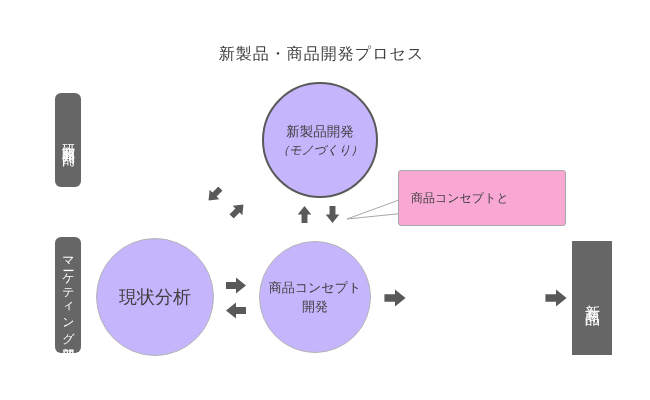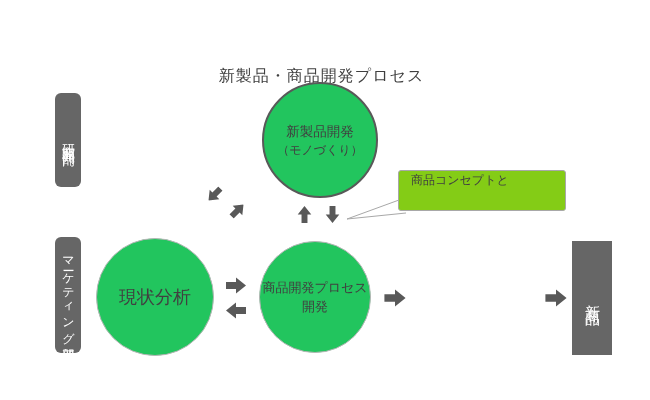--- a/index.html
+++ b/index.html
@@ -11,62 +11,61 @@
     position:relative;
     width:650px;height:400px;
     background:#ffffff;
     overflow:hidden;
   }
   .title{
     position:absolute;left:0;top:44px;width:643px;
     text-align:center;
     font-size:16px;letter-spacing:1px;
     color:#3f3f3f;
-    margin-top:22px;
   }
   .side-box{
     position:absolute;
     background:#666666;
     border-radius:6px;
     color:#ffffff;
     display:flex;align-items:center;justify-content:center;
   }
   .vtext{
     writing-mode:vertical-rl;
     text-orientation:mixed;
   }
   .rd-box{left:55px;top:93px;width:26px;height:94px;font-size:13px;letter-spacing:2px;}
   .mkt-box{left:55px;top:237px;width:26px;height:116px;font-size:12px;letter-spacing:1px;}
   .circle{
     position:absolute;
     border-radius:50%;
-    background:#22c55e;
+    background:#c4b5fd;
     display:flex;flex-direction:column;align-items:center;justify-content:center;
     text-align:left;color:#404040;
     box-sizing:border-box;
   }
   .circle-dark{border:2.5px solid #595959;}
   .circle-light{border:1.5px solid #b5b5b5;}
   .c-top{left:262px;top:82px;width:116px;height:116px;}
   .c-top .l1{font-size:13.5px;line-height:1.6;}
-  .c-top .l2{font-size:12px;line-height:1.4;}
+  .c-top .l2{font-size:12px;line-height:1.4;font-style:italic;}
   .c-analysis{left:96px;top:238px;width:118px;height:118px;font-size:18px;}
   .c-concept{left:259px;top:241px;width:112px;height:112px;font-size:13px;line-height:1.5;}
   .c-newmerch{left:420px;top:237px;width:120px;height:120px;font-size:14px;}
   .out-box{
     position:absolute;left:572px;top:241px;width:40px;height:114px;
     background:#666666;color:#ffffff;
     display:flex;align-items:center;justify-content:center;
     font-size:15px;letter-spacing:4px;
   }
   .callout{
-    position:absolute;left:398px;top:170px;width:168px;height:41px;
-    background:#84cc16;border:1px solid #a8a8a8;border-radius:3px;
+    position:absolute;left:398px;top:170px;width:168px;height:56px;
+    background:#f9a8d4;border:1px solid #a8a8a8;border-radius:3px;
     box-sizing:border-box;
-    display:flex;flex-direction:column;justify-content:space-between;
+    display:flex;flex-direction:column;justify-content:center;
     padding-left:12px;
     font-size:12px;line-height:1.55;color:#404040;
   }
   .callout-tail{position:absolute;left:340px;top:192px;width:72px;height:34px;}
   .arrow{position:absolute;display:block;line-height:0;}
   .arrow svg{display:block;}
   .rot180{transform:rotate(180deg);}
   .rot-90{transform:rotate(-90deg);}
   .rot90{transform:rotate(90deg);}
   .rot135{transform:rotate(135deg);}
@@ -88,21 +87,21 @@
 
   <div class="circle circle-dark c-top">
     <span class="l1">新製品開発</span>
     <span class="l2">（モノづくり）</span>
   </div>
 
   <div class="circle circle-light c-analysis">
     <span>現状分析</span>
   </div>
   <div class="circle circle-light c-concept">
-    <span>商品開発プロセス</span>
+    <span>商品コンセプト</span>
     <span>開発</span>
   </div>
 
   <div class="out-box">
     <span class="vtext">新商品</span>
   </div>
 
   <svg class="callout-tail" width="72" height="34" viewBox="0 0 72 34">
     <line x1="59" y1="8" x2="7" y2="27" stroke="#a8a8a8" stroke-width="1"></line>
     <line x1="66" y1="21" x2="7" y2="27" stroke="#a8a8a8" stroke-width="1"></line>

